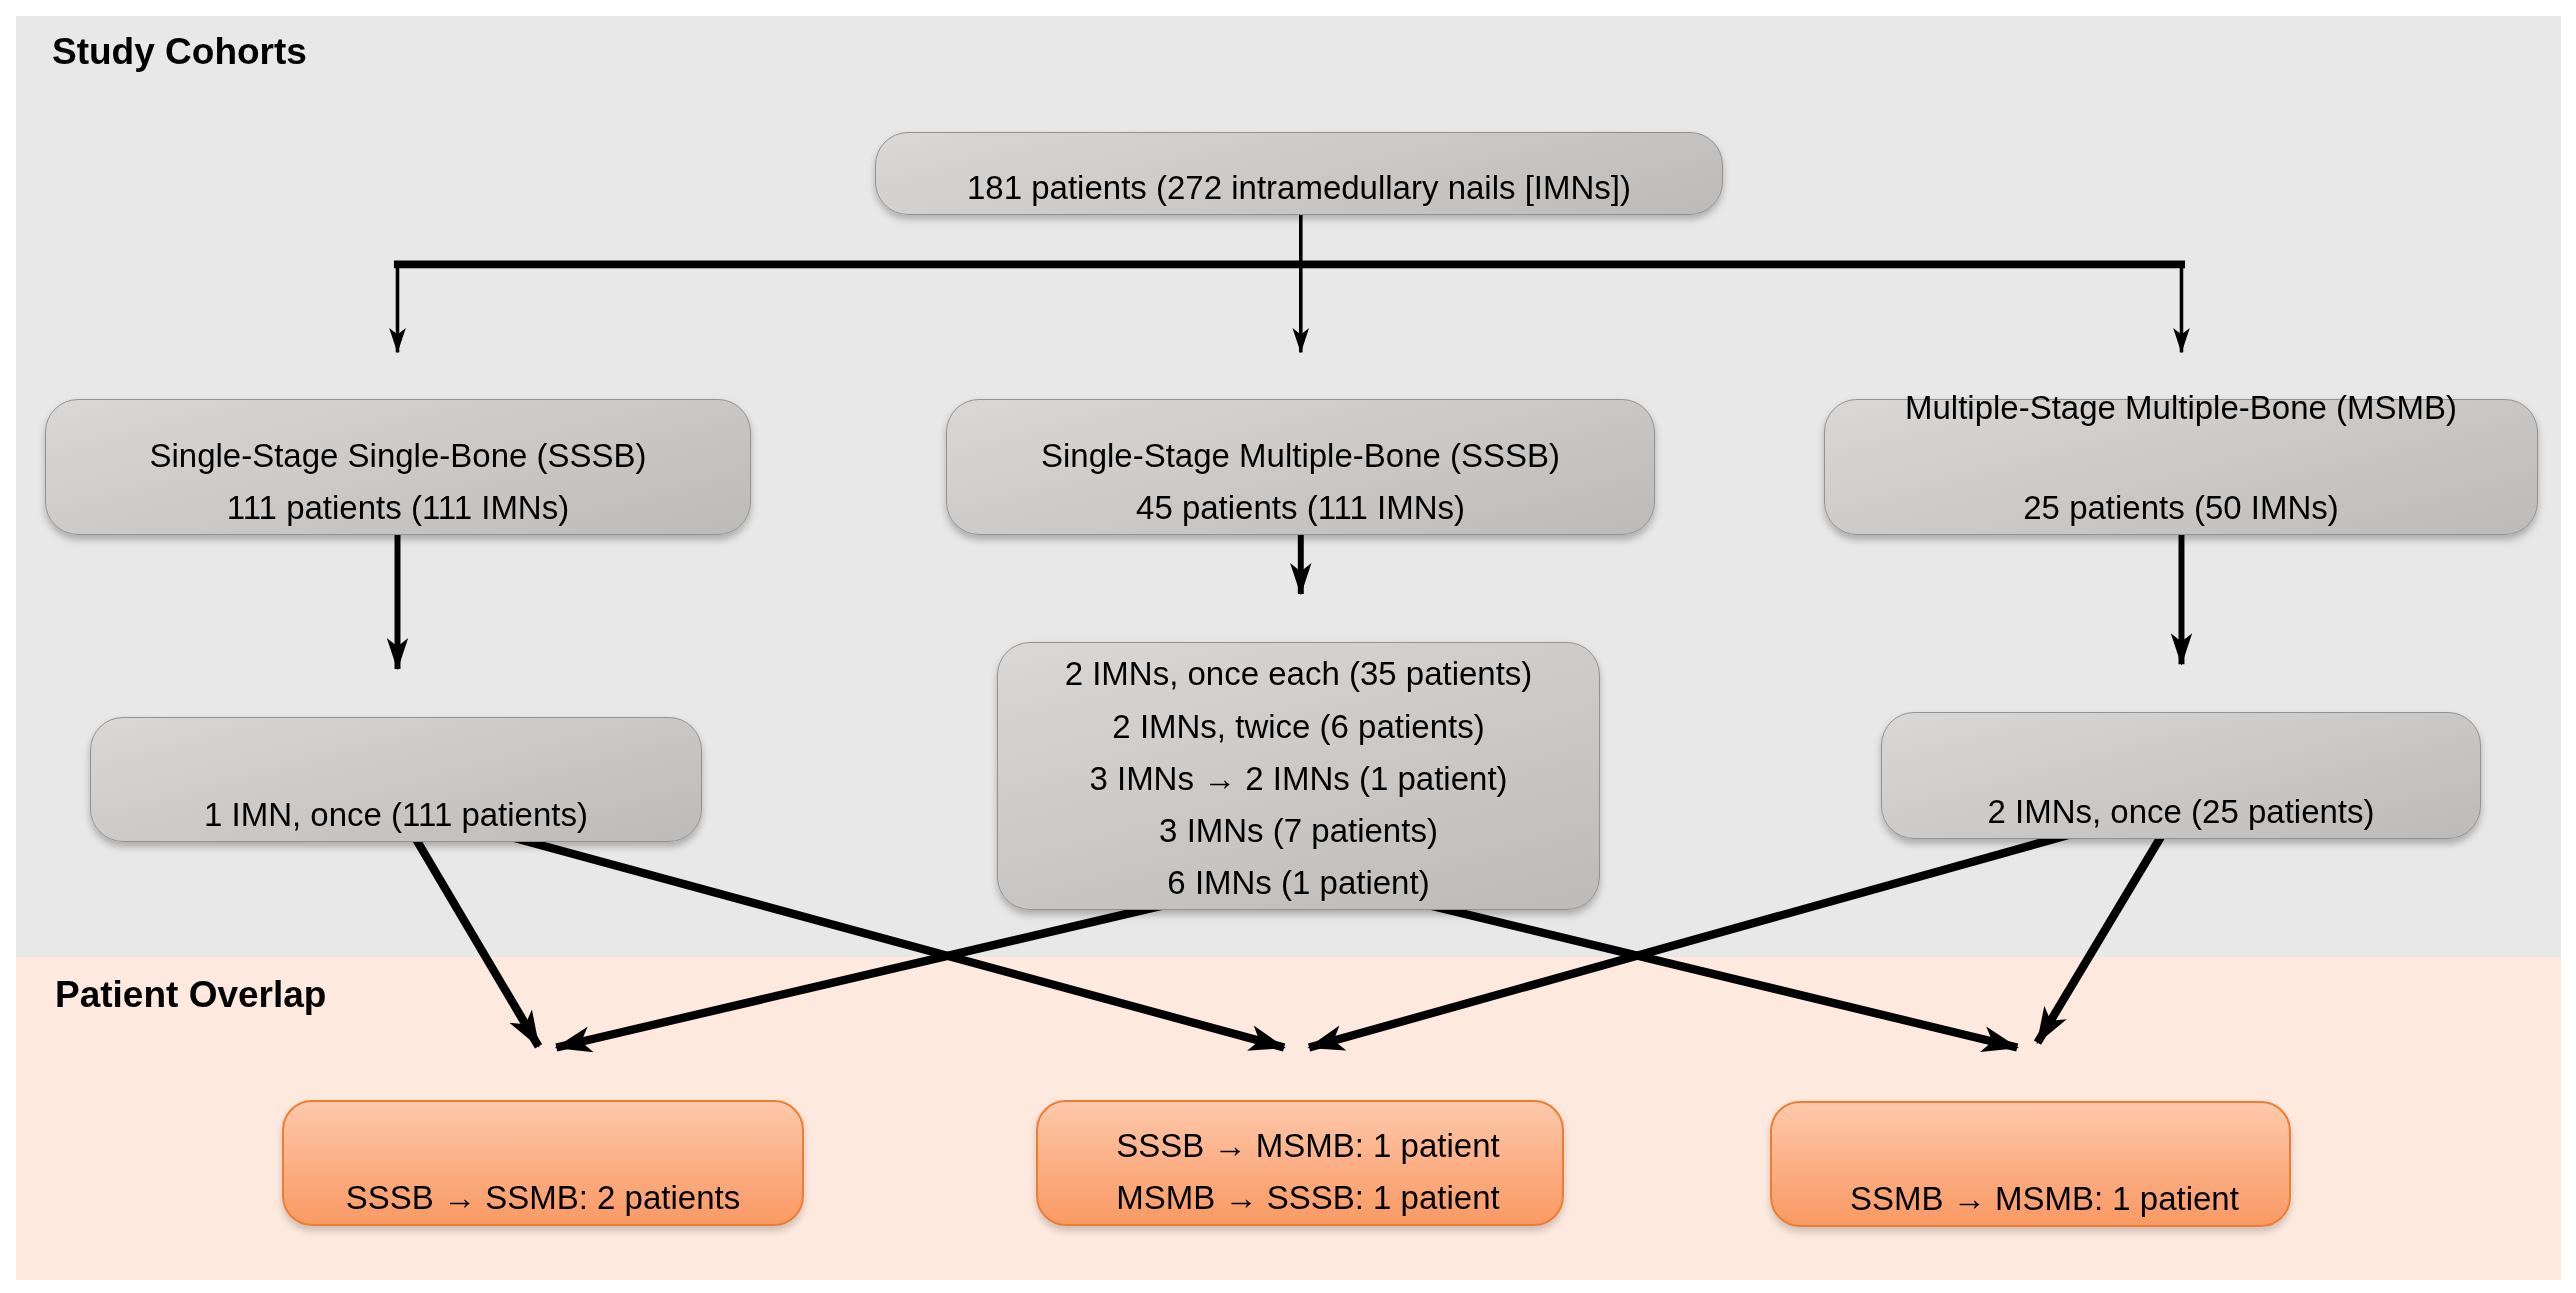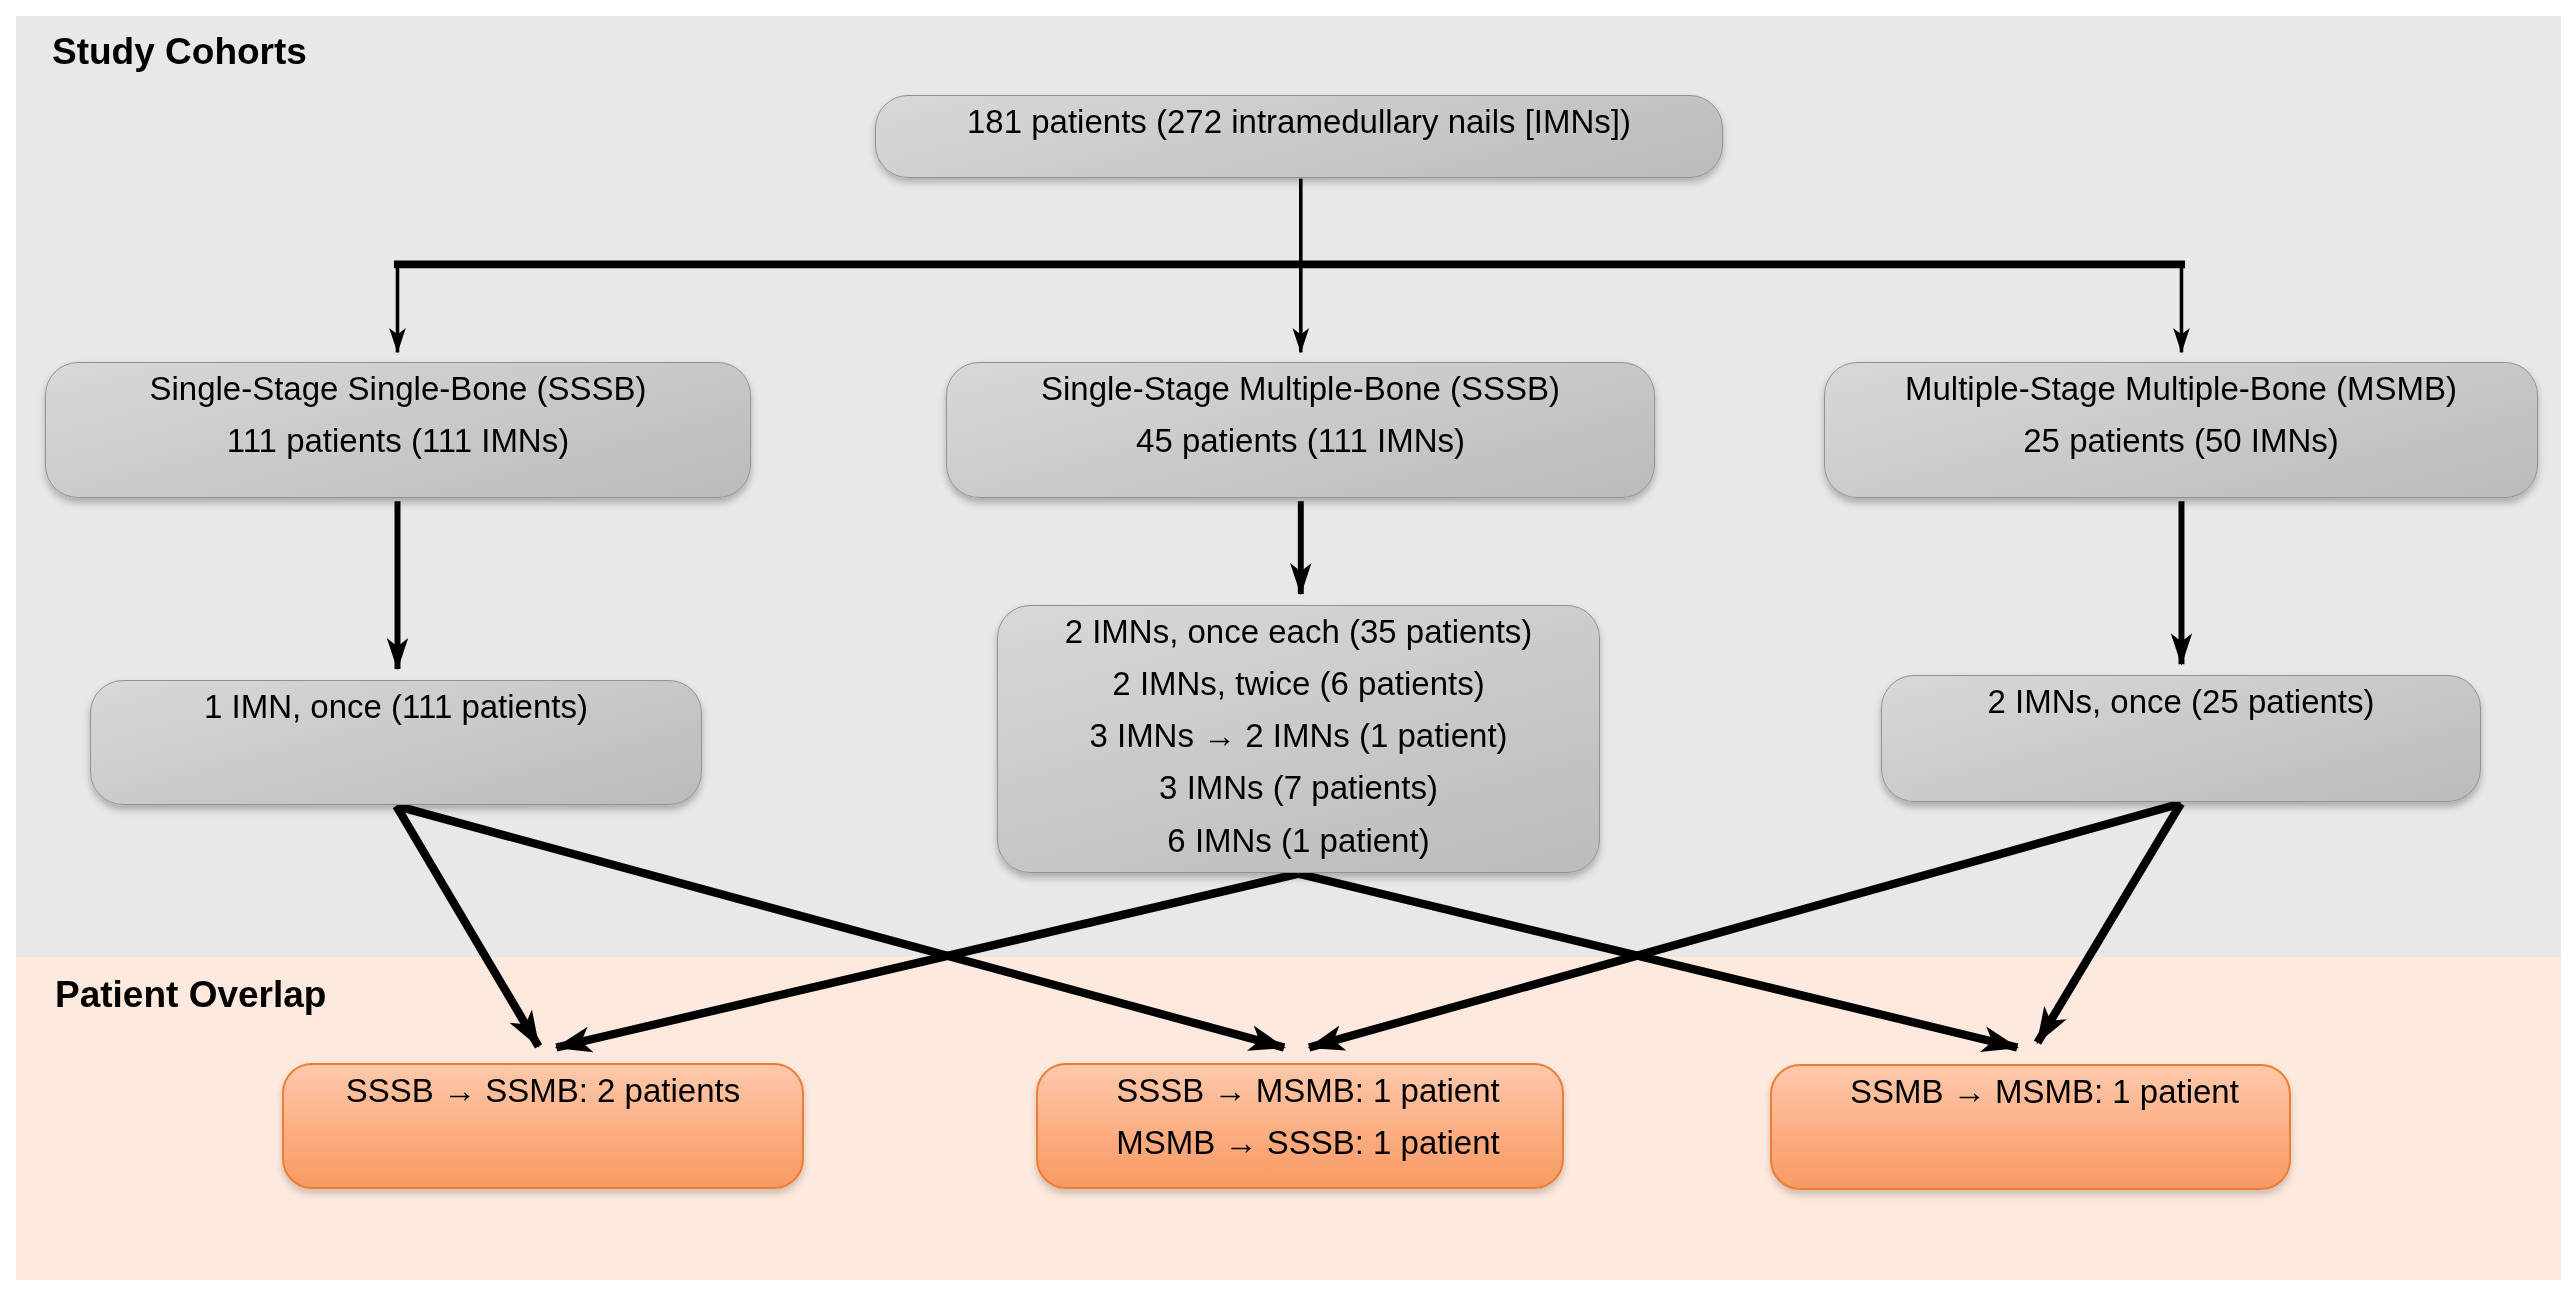--- a/index.html
+++ b/index.html
@@ -40,46 +40,47 @@
     white-space: nowrap;
   }
   .sec-label.cohorts { left: 52px; top: 31px; }
   .sec-label.overlap { left: 55px; top: 974px; }
 
   .box {
     position: absolute;
     box-sizing: border-box;
     display: flex;
     flex-direction: column;
-    justify-content: flex-start;
+    justify-content: flex-end;
     align-items: center;
     text-align: center;
     font-size: 33px;
     line-height: 1.58;
     color: #000000;
     white-space: nowrap;
+    margin-top: 37px;
   }
   .gbox {
     background: linear-gradient(165deg, #d9d8d7 0%, #cccbca 45%, #bcbbba 100%);
     border: 1.8px solid #929292;
     border-radius: 33px;
     box-shadow: 0 4.2px 7.1px rgba(0,0,0,0.25);
   }
   .obox {
     background: linear-gradient(180deg, #fdc9ab 0%, #fbab7f 60%, #f99a64 100%);
     border: 2.4px solid #ed7d31;
     border-radius: 30px;
     box-shadow: 0 4.2px 7.1px rgba(0,0,0,0.18);
   }
   .line { display: block; }
 
   .box.total        { left: 875px; top: 95px;  width: 848px; height: 83px; }
   .box.sssb         { left: 45px;   top: 362px;  width: 706px; height: 136px; }
   .box.ssmb         { left: 946px; top: 362px;  width: 709px; height: 136px; }
-  .box.msmb         { left: 1824px; top: 362px;  width: 714px; height: 136px; }
+  .box.msmb         { left: 1824px; top: 362px;  width: 714px; height: 136px; gap: 48px; }
   .box.sssb-detail  { left: 90px;  top: 680px; width: 612px; height: 125px; }
   .box.ssmb-detail  { left: 997px; top: 605px; width: 603px; height: 268px; }
   .box.msmb-detail  { left: 1881px; top: 675px; width: 600px; height: 127px; }
   .box.overlap1     { left: 282px;  top: 1063px; width: 522px;  height: 126px; }
   .box.overlap2     { left: 1036px; top: 1063px; width: 528px;  height: 126px; padding-left: 16px; }
   .box.overlap3     { left: 1770px; top: 1064px; width: 521px;  height: 126px; padding-left: 28px; }
 
   svg.edges {
     position: absolute;
     left: 0; top: 0;

